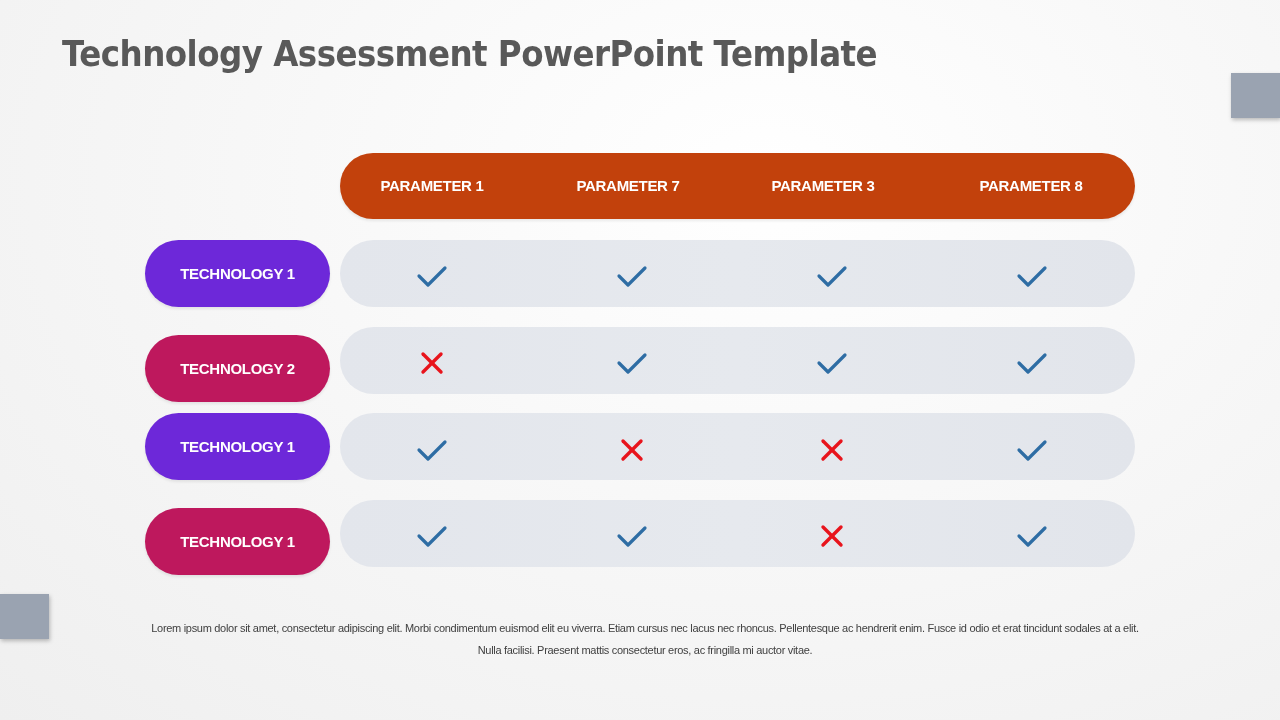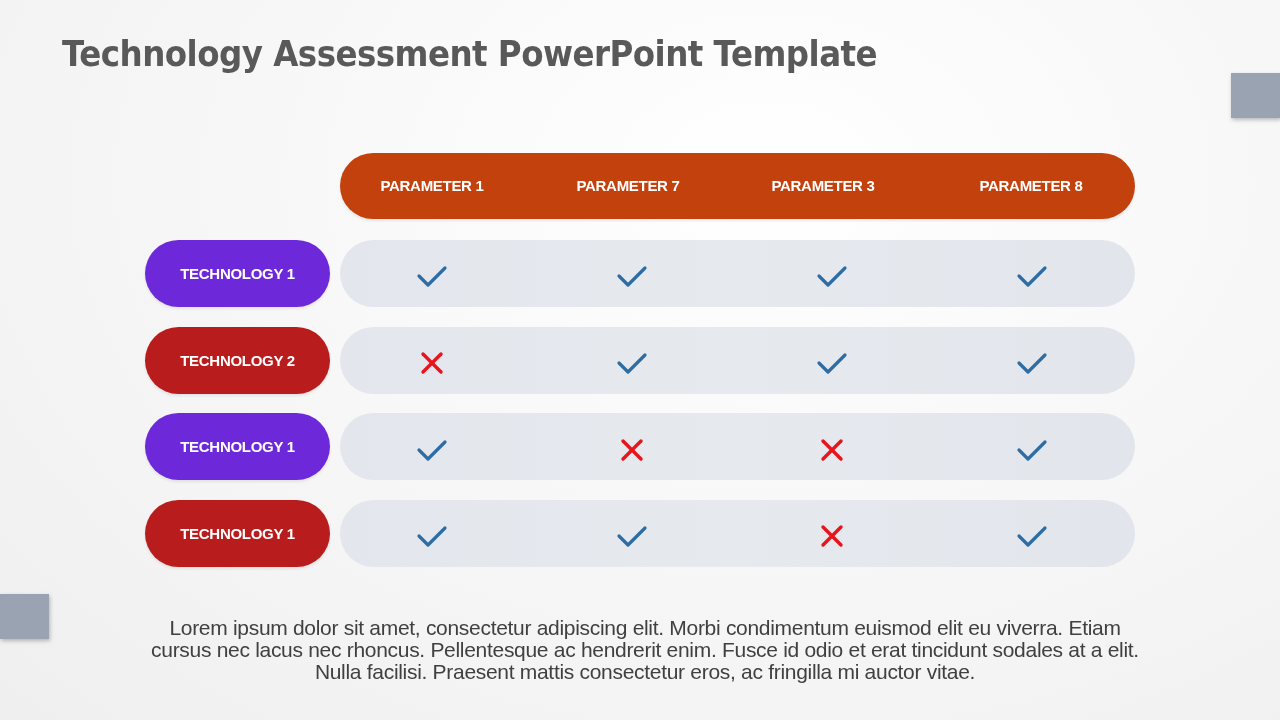--- a/index.html
+++ b/index.html
@@ -29,33 +29,33 @@
       color: #ffffff; font-weight: bold; font-size: 15px;
       transform: translateX(-50%); white-space: nowrap; letter-spacing: -0.3px;
     }
     .row-label {
       position: absolute; left: 145px; width: 185px; height: 67px;
       border-radius: 34px; color: #ffffff; font-weight: bold; font-size: 15px;
       display: flex; align-items: center; justify-content: center;
       letter-spacing: -0.3px; box-shadow: 0 2px 3px rgba(0,0,0,0.08);
     }
     .row-label.blue { background: #6d28d9; }
-    .row-label.gray { background: #b91c1c; }
+    .row-label.gray { background: #be185d; margin-top: 8px; }
     .row-bar {
       position: absolute; left: 340px; width: 795px; height: 67px;
       background: linear-gradient(90deg, #e3e6ec 0%, #e6e9ee 50%, #e2e5eb 100%);
       border-radius: 34px;
     }
     .mark {
       position: absolute; width: 34px; height: 30px;
       transform: translate(-50%, -50%);
     }
     .footer-text {
       position: absolute; left: 140px; top: 617px; width: 1010px;
-      text-align: center; font-size: 21px; line-height: 22px; color: #404040;
+      text-align: center; font-size: 11px; line-height: 22px; color: #404040;
       letter-spacing: -0.3px;
     }
   </style>
 </head>
 <body>
 
 <div class="title">Technology Assessment PowerPoint Template</div>
 
 <div class="deco tr"></div>
 <div class="deco bl"></div>

